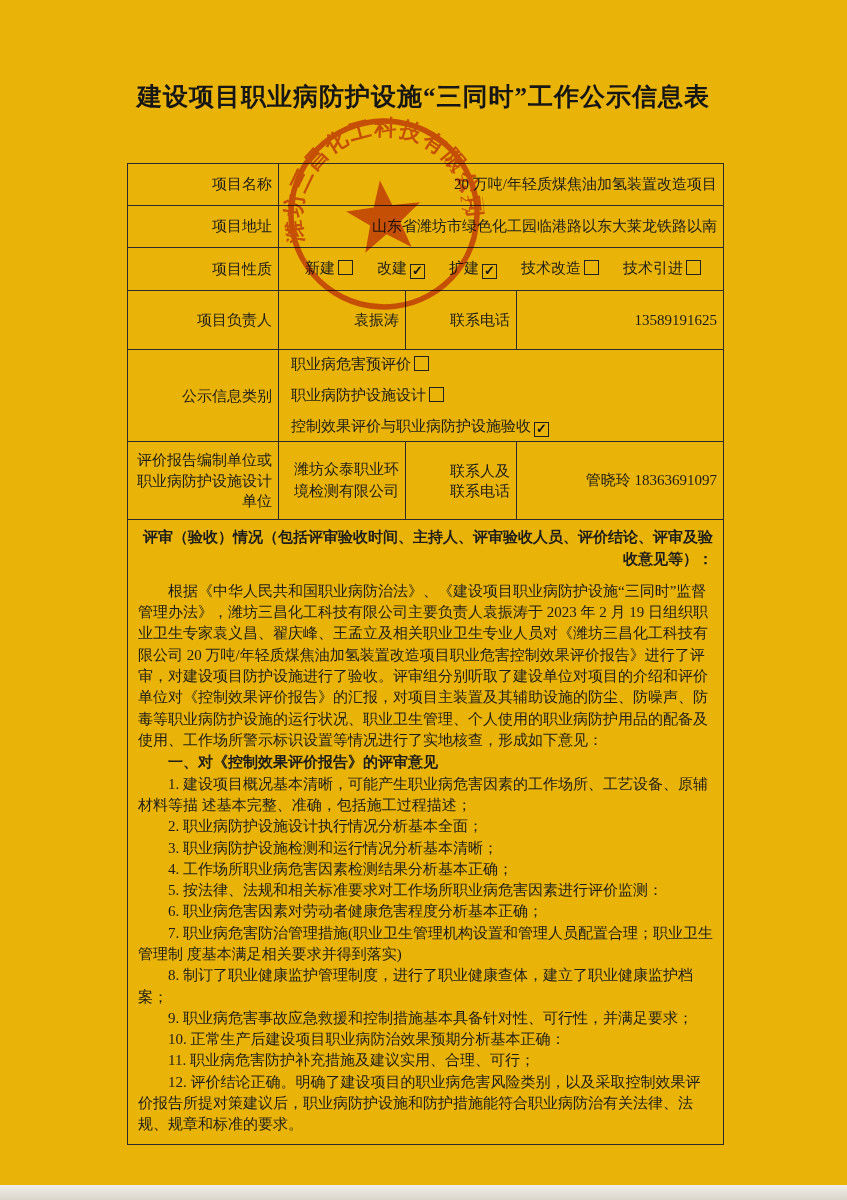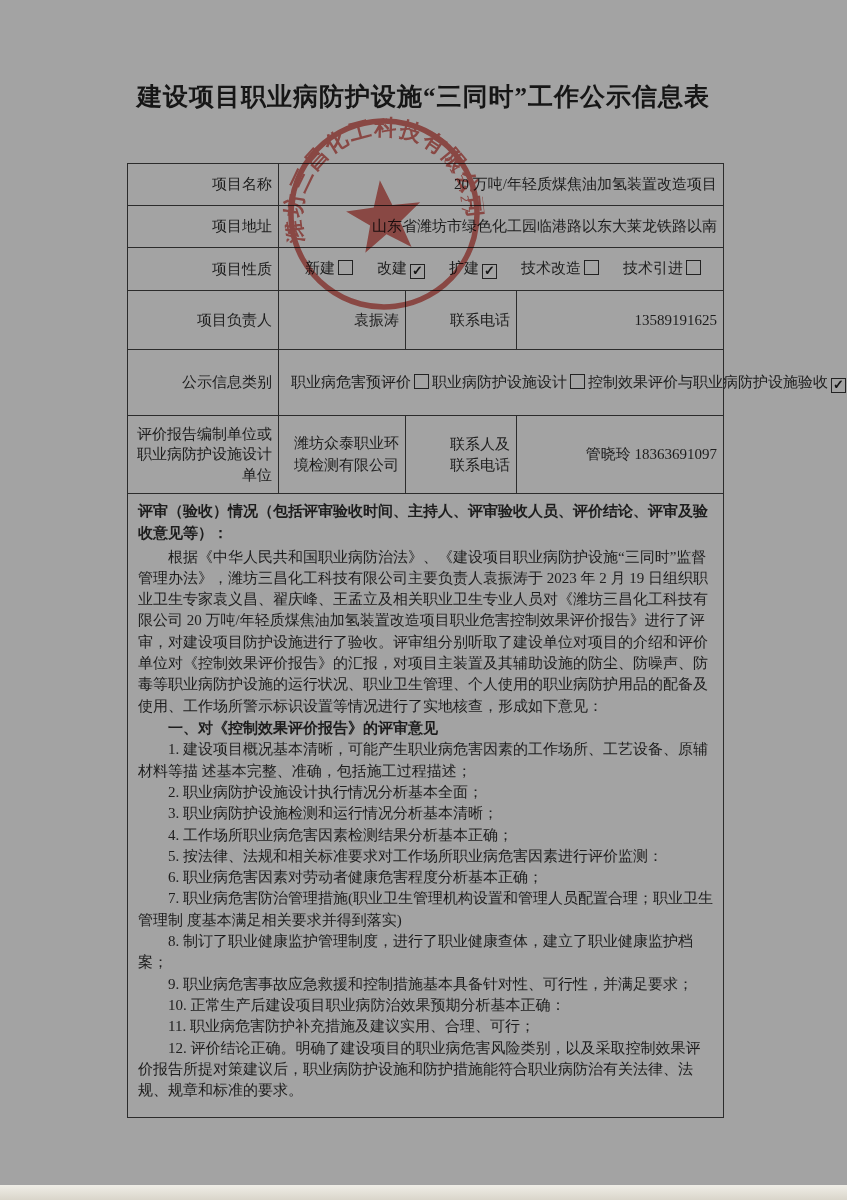--- a/index.html
+++ b/index.html
@@ -4,21 +4,21 @@
 <style>
   html,body{margin:0;padding:0;}
   body{
     width:847px;height:1200px;
     background:#fbfbf9;
     font-family:"Liberation Serif","DejaVu Serif",serif;
     color:#1f1f1f;
     position:relative;
     overflow:hidden;
   }
-  .page{position:absolute;inset:0;background:#a3a3a3;}
+  .page{position:absolute;inset:0;background:#eab308;}
   .scan-edge-bottom{
     position:absolute;left:0;right:0;bottom:0;height:15px;
     background:linear-gradient(#f0eee7,#d9d5ca);
   }
   .doc-title{
     position:absolute;top:80px;left:0;width:100%;
     text-align:center;font-size:25px;font-weight:bold;
     letter-spacing:1px;color:#161616;
   }
   table.form{
@@ -36,24 +36,24 @@
   .prewrap{white-space:pre-line;text-align:center;line-height:1.3;}
   
   .cb{
     display:inline-block;width:13px;height:13px;
     border:1.5px solid #222;margin-left:3px;vertical-align:-2px;
     font-size:13px;line-height:11px;text-align:center;font-weight:bold;
     color:#141414;
   }
   .opt{white-space:nowrap;}
   .opt-row{display:flex;justify-content:space-between;padding:0 16px 0 20px;}
-  .opt-col{display:flex;flex-direction:row;gap:3px;padding:2px 4px 2px 6px;line-height:1.45;font-family:Liberation Serif, serif;}
+  .opt-col{display:flex;flex-direction:column;gap:9px;padding:2px 4px 2px 6px;line-height:1.45;font-family:Liberation Serif, serif;}
   
   .review-cell{vertical-align:top !important;padding:7px 10px 8px 10px !important;}
-  .review-header{font-weight:bold;line-height:1.45;margin-bottom:2px;}
+  .review-header{font-weight:bold;line-height:1.45;margin-bottom:10px;text-align:right;}
   .review-intro{text-indent:2em;line-height:1.42;}
   .review-heading{font-weight:bold;text-indent:2em;line-height:1.5;}
   .review-item{text-indent:2em;line-height:1.42;}
   
   .stamp{
     position:absolute;left:284px;top:114px;width:200px;height:200px;
     transform:rotate(-7deg);
     opacity:.82;mix-blend-mode:multiply;
     pointer-events:none;
   }

